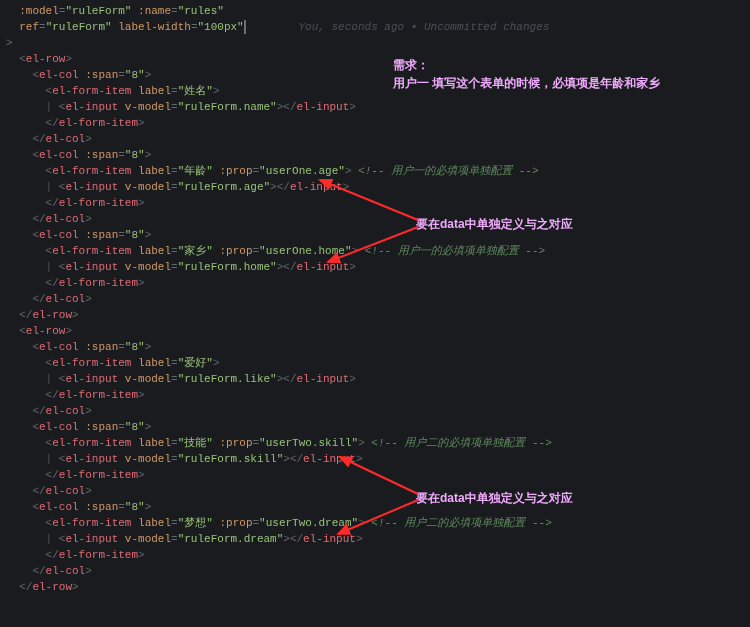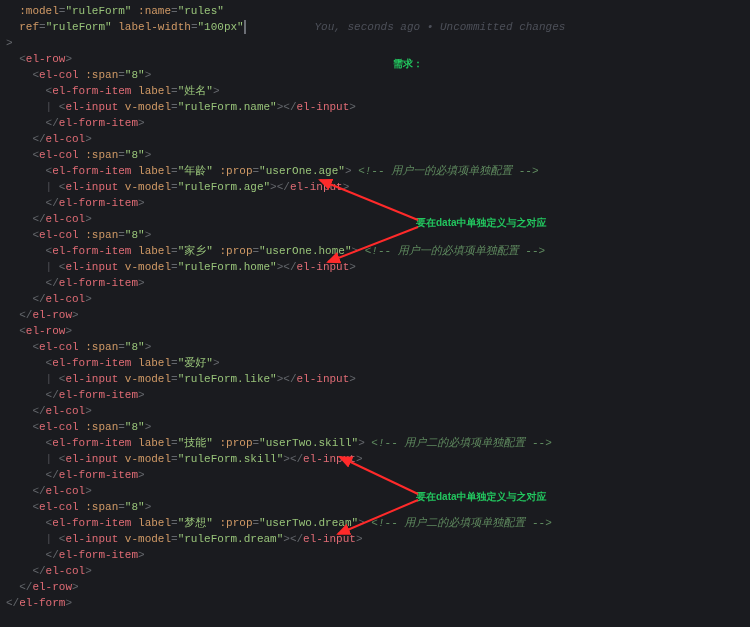--- a/index.html
+++ b/index.html
@@ -25,34 +25,34 @@
   .line {
     white-space: pre;
     height: 16px;
   }
   .c-tag     { color: #e06c75; }   
   .c-attr    { color: #d19a66; }   
   .c-str     { color: #98c379; }   
   .c-punc    { color: #64676c; }   
   .c-pipe    { color: #505258; }
   .c-comment { color: #5f8a5f; font-style: italic; }   
-  .c-faint   { color: #4d5059; font-style: italic; margin-left: 16px; }
+  .c-faint   { color: #4d5059; font-style: italic; }
   .c-text    { color: #abb2bf; }
 
   .cursor-border {
     border: 1px solid #6b6e75;
     padding: 0 0px;
   }
 
   .overlay {
     position: absolute;
     font-weight: bold;
     font-family: "Microsoft YaHei","PingFang SC",sans-serif;
-    color: #22c55e;
-    font-size: 10px;
+    color: #f0abfc;
+    font-size: 12px;
     line-height: 1.5;
     white-space: nowrap;
   }
   .arrow {
     position: absolute;
     overflow: visible;
   }
   .arrow line { stroke: #ff2a2a; stroke-width: 2; }
   .arrow polygon { fill: #ff2a2a; }
 </style>
@@ -97,26 +97,26 @@
 <div class="line"><span class="c-pipe">      | </span><span class="c-punc">&lt;</span><span class="c-tag">el-input </span><span class="c-attr">v-model</span><span class="c-punc">=</span><span class="c-str">"ruleForm.skill"</span><span class="c-punc">&gt;&lt;/</span><span class="c-tag">el-input</span><span class="c-punc">&gt;</span></div>
 <div class="line"><span class="c-punc">      &lt;/</span><span class="c-tag">el-form-item</span><span class="c-punc">&gt;</span></div>
 <div class="line"><span class="c-punc">    &lt;/</span><span class="c-tag">el-col</span><span class="c-punc">&gt;</span></div>
 
 <div class="line"><span class="c-punc">    &lt;</span><span class="c-tag">el-col </span><span class="c-attr">:span</span><span class="c-punc">=</span><span class="c-str">"8"</span><span class="c-punc">&gt;</span></div>
 <div class="line"><span class="c-punc">      &lt;</span><span class="c-tag">el-form-item </span><span class="c-attr">label</span><span class="c-punc">=</span><span class="c-str">"梦想"</span><span> </span><span class="c-attr">:prop</span><span class="c-punc">=</span><span class="c-str">"userTwo.dream"</span><span class="c-punc">&gt;</span><span class="c-comment"> &lt;!-- 用户二的必填项单独配置 --&gt;</span></div>
 <div class="line"><span class="c-pipe">      | </span><span class="c-punc">&lt;</span><span class="c-tag">el-input </span><span class="c-attr">v-model</span><span class="c-punc">=</span><span class="c-str">"ruleForm.dream"</span><span class="c-punc">&gt;&lt;/</span><span class="c-tag">el-input</span><span class="c-punc">&gt;</span></div>
 <div class="line"><span class="c-punc">      &lt;/</span><span class="c-tag">el-form-item</span><span class="c-punc">&gt;</span></div>
 <div class="line"><span class="c-punc">    &lt;/</span><span class="c-tag">el-col</span><span class="c-punc">&gt;</span></div>
 <div class="line"><span class="c-punc">  &lt;/</span><span class="c-tag">el-row</span><span class="c-punc">&gt;</span></div>
-<div class="line"><span class="c-punc">&lt;/</span><span class="c-tag">el-form</span><span class="c-punc">&gt;</span></div>
 
 </div>
 
 <div class="overlay" style="left:393px; top:56px;">
   <div>需求：</div>
+  <div>用户一 填写这个表单的时候，必填项是年龄和家乡</div>
 </div>
 
 <div class="overlay" style="left:416px; top:215px;">要在data中单独定义与之对应</div>
 <div class="overlay" style="left:416px; top:489px;">要在data中单独定义与之对应</div>
 
 <svg class="arrow" style="left:0;top:0" width="750" height="627">
   <defs>
     <marker id="ah" markerWidth="8" markerHeight="8" refX="6" refY="3" orient="auto">
       <polygon points="0 0, 7 3, 0 6"></polygon>
     </marker>

